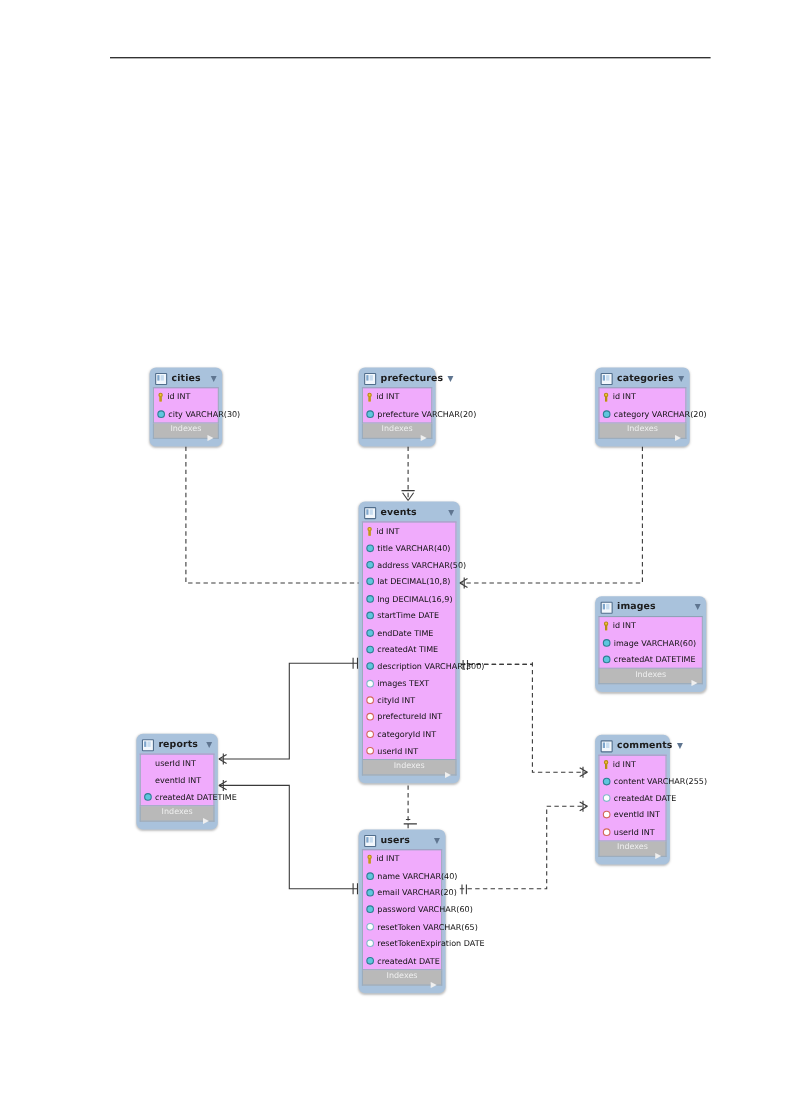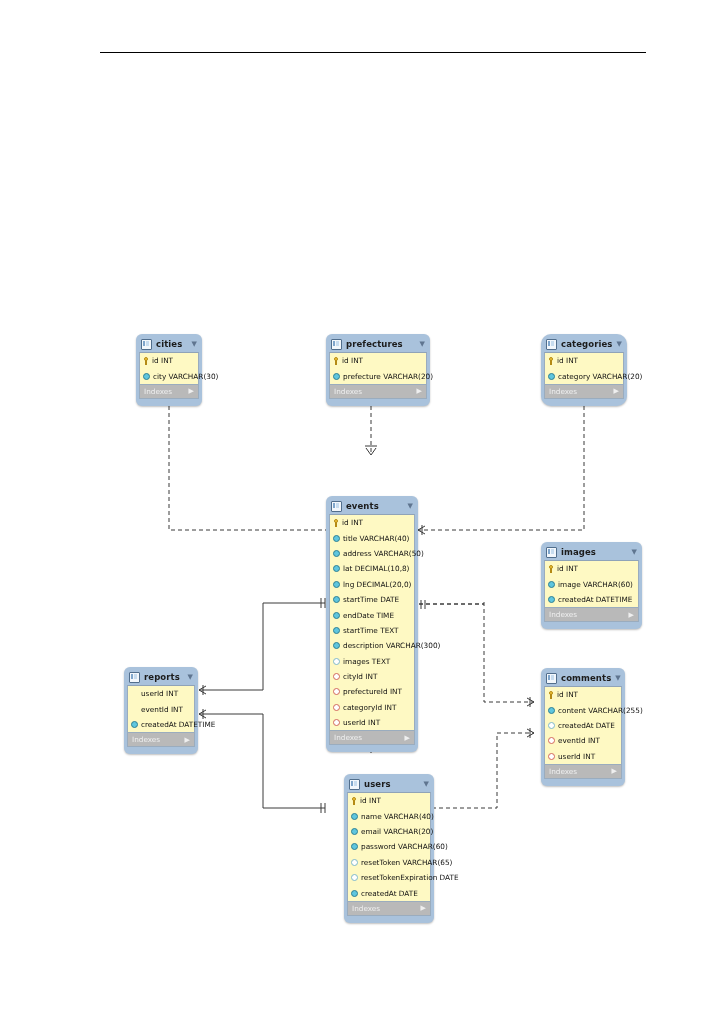--- a/index.html
+++ b/index.html
@@ -25,21 +25,21 @@
   .thead .tname{font-size:8.5px;font-weight:bold;color:#1c1c1c;
                 letter-spacing:.1px;white-space:nowrap;}
   .thead .caret{margin-left:auto;font-size:7px;color:#5f7590;line-height:1;}
   .tbl-icon{width:9px;height:9px;border:1px solid #516e8c;background:#f2f7fc;
             border-radius:1px;position:relative;flex:0 0 auto;}
   .tbl-icon::before{content:"";position:absolute;left:1px;top:1px;
             width:2px;height:5px;background:#7fa6cc;}
   .tbl-icon::after{content:"";position:absolute;left:4px;top:1px;
             width:3px;height:5px;background:#c7dcef;}
 
-  .fields{background:#fef9c3;border:1px solid #9aacbe;border-top:1px solid #8fa3b8;}
+  .fields{background:#f0abfc;border:1px solid #9aacbe;border-top:1px solid #8fa3b8;}
   .fld{display:flex;align-items:center;gap:3px;padding:0 3px;height:15.4px;
        font-size:7.3px;color:#111;white-space:nowrap;}
 
   
   .g{width:7px;height:7px;flex:0 0 auto;position:relative;}
   .g-pk{width:6px;height:8px;}
   .g-pk::before{content:"";position:absolute;left:1px;top:0;width:4px;height:4px;
        border-radius:50%;background:#f2c438;border:1px solid #b48a14;box-sizing:border-box;}
   .g-pk::after{content:"";position:absolute;left:2.2px;top:3.5px;width:1.6px;height:4.5px;
        background:#f2c438;border-left:1px solid #b48a14;border-right:1px solid #b48a14;
@@ -47,21 +47,21 @@
   .g-dot{width:7px;height:7px;border-radius:50%;background:#5fc6de;
        border:1px solid #2e7f93;box-sizing:border-box;}
   .g-open{width:7px;height:7px;border-radius:50%;background:#ffffff;
        border:1px solid #7fb9c9;box-sizing:border-box;}
   .g-fk{width:7px;height:7px;border-radius:50%;background:#ffffff;
        border:1px solid #d2675a;box-sizing:border-box;}
   .g-none{width:7px;height:7px;}
 
   .tfoot{height:13px;display:flex;align-items:center;padding:0 4px;
          background:#b9b9b9;border:1px solid #9aacbe;border-top:none;
-         font-size:7.3px;color:#efefef;}
+         font-size:7.3px;color:#efefef;flex-direction:column;}
   .tfoot .arrow{margin-left:auto;font-size:7px;color:#efefef;}
 </style>
 </head>
 <body>
 
 <div id="page-rule"></div>
 
 <div id="canvas">
 
   <svg id="wires" viewBox="0 0 714 1010" width="714" height="1010">
@@ -141,21 +141,21 @@
               <span class="g g-dot"></span>
               <span>city VARCHAR(30)</span>
             </div>
           </div>
           <div class="tfoot">
             <span>Indexes</span>
             <span class="arrow">▶</span>
           </div>
         </div>
       </div>
-      <div class="tbl" style="left: 326px; top: 334px; width: 104px;">
+      <div class="tbl" style="left: 326px; top: 334px; width: 70px;">
         <div class="thead">
           <span class="tbl-icon"></span>
           <span class="tname">prefectures</span>
           <span class="caret">▼</span>
         </div>
         <div class="tbl-inner">
           <div class="fields">
             <div class="fld">
               <span class="g g-pk"></span>
               <span>id INT</span>
@@ -164,21 +164,21 @@
               <span class="g g-dot"></span>
               <span>prefecture VARCHAR(20)</span>
             </div>
           </div>
           <div class="tfoot">
             <span>Indexes</span>
             <span class="arrow">▶</span>
           </div>
         </div>
       </div>
-      <div class="tbl" style="left: 541px; top: 334px; width: 86px; border-radius: 10px;">
+      <div class="tbl" style="left: 541px; top: 334px; width: 86px;">
         <div class="thead">
           <span class="tbl-icon"></span>
           <span class="tname">categories</span>
           <span class="caret">▼</span>
         </div>
         <div class="tbl-inner">
           <div class="fields">
             <div class="fld">
               <span class="g g-pk"></span>
               <span>id INT</span>
@@ -187,21 +187,21 @@
               <span class="g g-dot"></span>
               <span>category VARCHAR(20)</span>
             </div>
           </div>
           <div class="tfoot">
             <span>Indexes</span>
             <span class="arrow">▶</span>
           </div>
         </div>
       </div>
-      <div class="tbl" style="left: 326px; top: 456px; width: 92px; margin-top: 40px;">
+      <div class="tbl" style="left: 326px; top: 456px; width: 92px;">
         <div class="thead">
           <span class="tbl-icon"></span>
           <span class="tname">events</span>
           <span class="caret">▼</span>
         </div>
         <div class="tbl-inner">
           <div class="fields">
             <div class="fld">
               <span class="g g-pk"></span>
               <span>id INT</span>
@@ -213,33 +213,33 @@
             <div class="fld">
               <span class="g g-dot"></span>
               <span>address VARCHAR(50)</span>
             </div>
             <div class="fld">
               <span class="g g-dot"></span>
               <span>lat DECIMAL(10,8)</span>
             </div>
             <div class="fld">
               <span class="g g-dot"></span>
-              <span>lng DECIMAL(20,0)</span>
+              <span>lng DECIMAL(16,9)</span>
             </div>
             <div class="fld">
               <span class="g g-dot"></span>
               <span>startTime DATE</span>
             </div>
             <div class="fld">
               <span class="g g-dot"></span>
               <span>endDate TIME</span>
             </div>
             <div class="fld">
               <span class="g g-dot"></span>
-              <span>startTime TEXT</span>
+              <span>createdAt TIME</span>
             </div>
             <div class="fld">
               <span class="g g-dot"></span>
               <span>description VARCHAR(300)</span>
             </div>
             <div class="fld">
               <span class="g g-open"></span>
               <span>images TEXT</span>
             </div>
             <div class="fld">
@@ -312,21 +312,21 @@
               <span class="g g-dot"></span>
               <span>createdAt DATETIME</span>
             </div>
           </div>
           <div class="tfoot">
             <span>Indexes</span>
             <span class="arrow">▶</span>
           </div>
         </div>
       </div>
-      <div class="tbl" style="left: 541px; top: 668px; width: 84px;">
+      <div class="tbl" style="left: 541px; top: 668px; width: 68px;">
         <div class="thead">
           <span class="tbl-icon"></span>
           <span class="tname">comments</span>
           <span class="caret">▼</span>
         </div>
         <div class="tbl-inner">
           <div class="fields">
             <div class="fld">
               <span class="g g-pk"></span>
               <span>id INT</span>
@@ -347,21 +347,21 @@
               <span class="g g-fk"></span>
               <span>userId INT</span>
             </div>
           </div>
           <div class="tfoot">
             <span>Indexes</span>
             <span class="arrow">▶</span>
           </div>
         </div>
       </div>
-      <div class="tbl" style="left: 344px; top: 754px; width: 90px; margin-top: 20px;">
+      <div class="tbl" style="left: 326px; top: 754px; width: 79px;">
         <div class="thead">
           <span class="tbl-icon"></span>
           <span class="tname">users</span>
           <span class="caret">▼</span>
         </div>
         <div class="tbl-inner">
           <div class="fields">
             <div class="fld">
               <span class="g g-pk"></span>
               <span>id INT</span>

